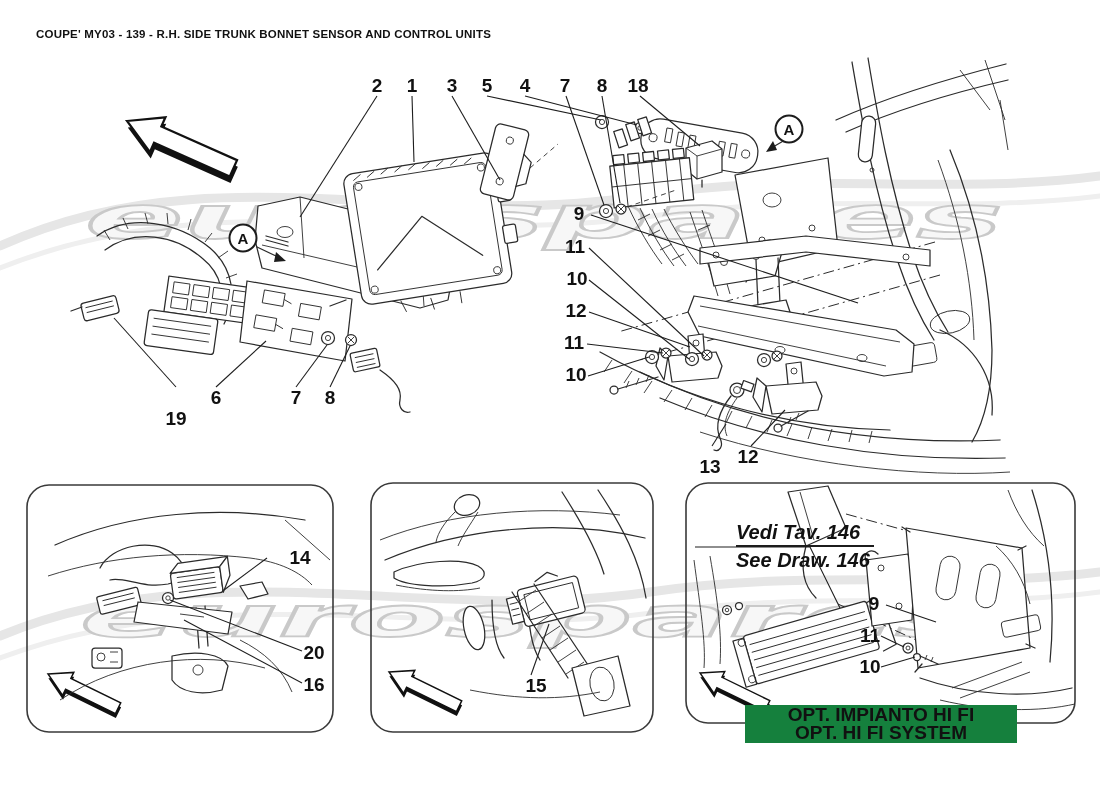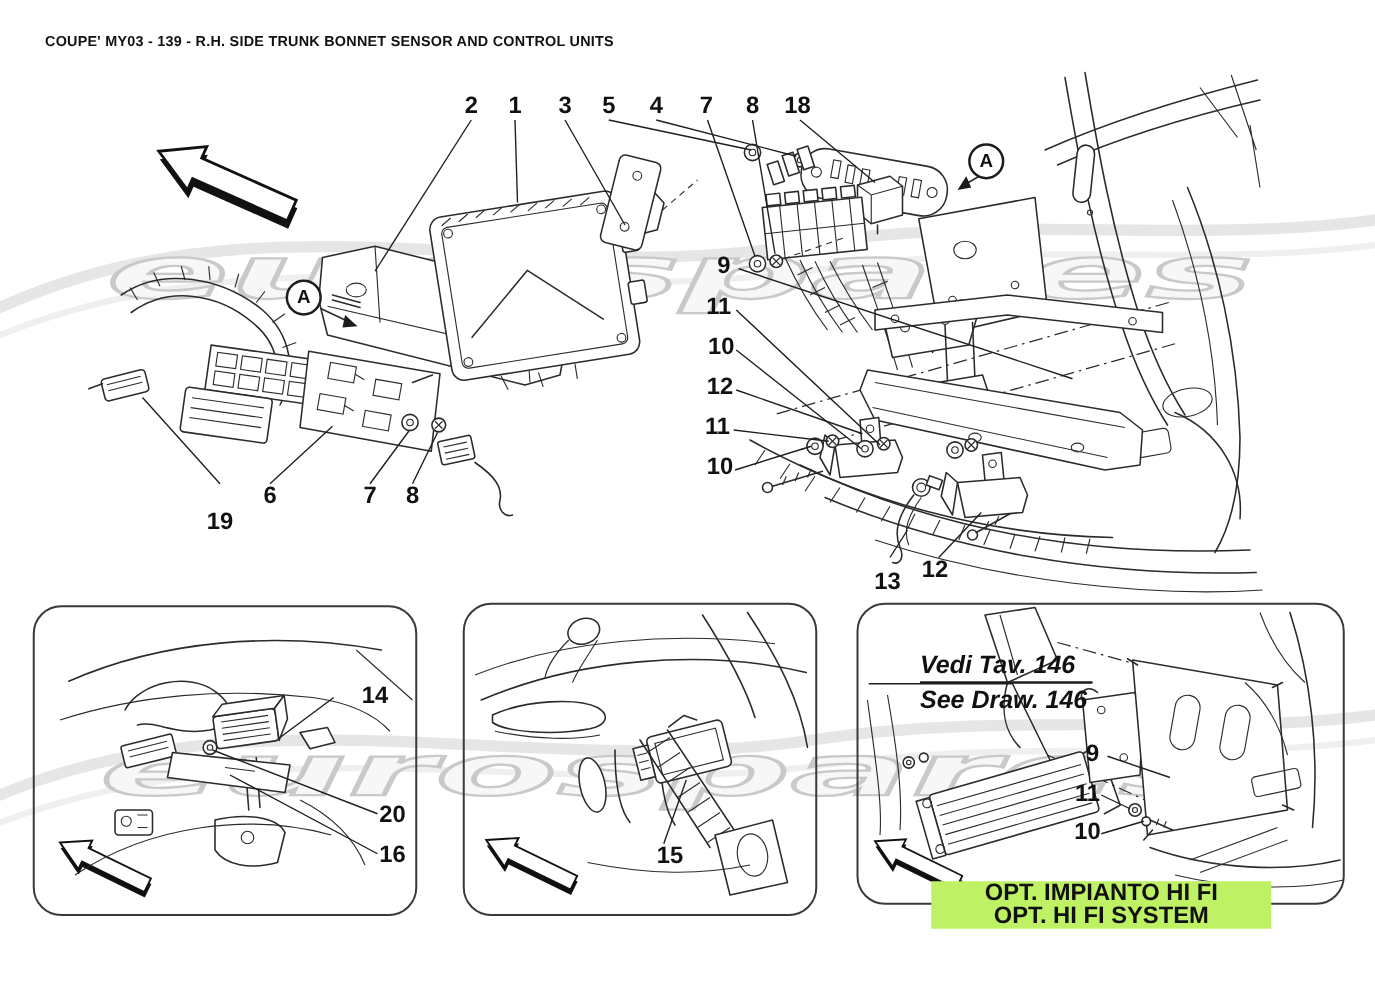--- a/index.html
+++ b/index.html
@@ -11,21 +11,21 @@
   .callout{position:absolute;transform:translate(-50%,-50%);font-size:19px;font-weight:bold;
            line-height:1;white-space:nowrap;cursor:pointer;}
   .refmark{position:absolute;width:25px;height:25px;border:2px solid #1c1c1c;border-radius:50%;
            background:#fff;transform:translate(-50%,-50%);display:flex;align-items:center;
            justify-content:center;font-size:15px;font-weight:bold;}
   .note{position:absolute;left:692px;top:521px;font-size:20px;font-weight:bold;font-style:italic;
         white-space:nowrap;line-height:1.1;margin-left:44px;}
   .note .l1{border-bottom:2.5px solid #1c1c1c;padding-bottom:2px;padding-right:14px;}
   .note .l2{margin-top:2px;}
   .caption{position:absolute;left:745px;top:705px;width:272px;text-align:center;
-           font-size:19px;font-weight:bold;line-height:18px;background:#bef264;padding:1px 0;}
+           font-size:19px;font-weight:bold;line-height:18px;background:#15803d;padding:1px 0;}
   .ln{fill:none;stroke:#2b2b2b;stroke-width:1.25;stroke-linecap:round;stroke-linejoin:round;}
   .fw{fill:#ffffff;stroke:#2b2b2b;stroke-width:1.25;stroke-linejoin:round;}
   .thin{fill:none;stroke:#2b2b2b;stroke-width:.9;}
   .lead{fill:none;stroke:#1e1e1e;stroke-width:1.1;}
   .dd{fill:none;stroke:#2b2b2b;stroke-width:1;stroke-dasharray:11 4 2 4;}
   .wmtext{font-family:"DejaVu Sans",sans-serif;font-weight:bold;font-style:italic;
           fill:#f7f7f7;stroke:#c9c9c9;stroke-width:1.8px;}
   .swoosh{fill:none;stroke:#e6e6e6;stroke-width:9;stroke-linecap:round;}
   .swoosh2{fill:none;stroke:#efefef;stroke-width:5;stroke-linecap:round;}
   .panelborder{fill:none;stroke:#3a3a3a;stroke-width:1.6;}

